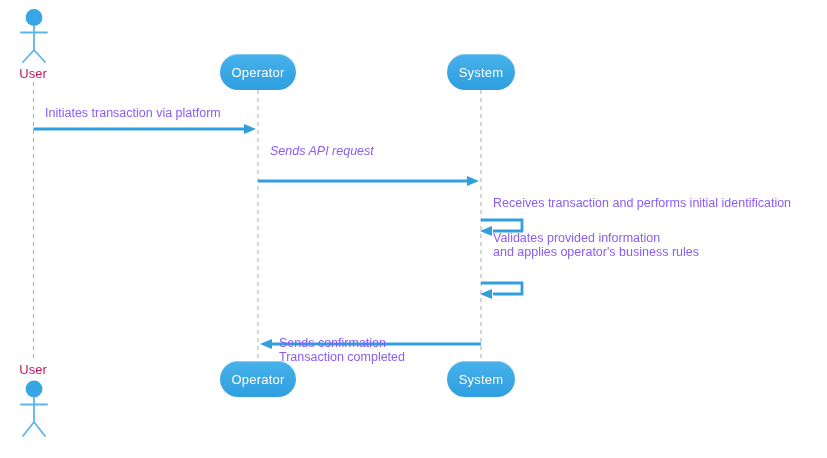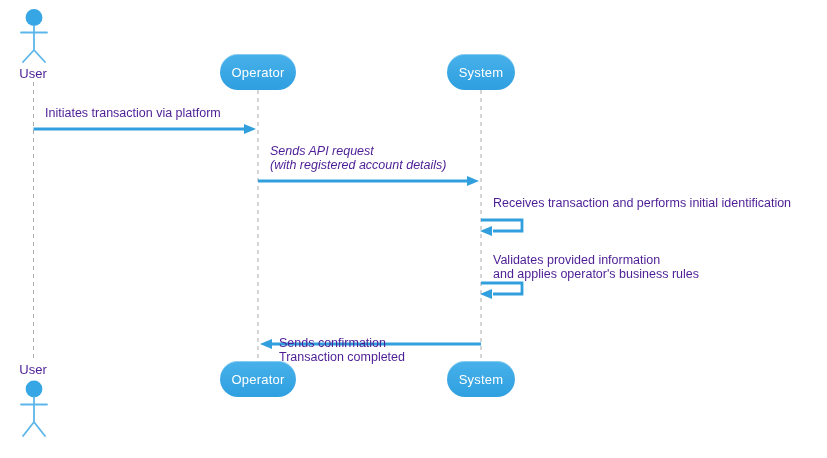--- a/index.html
+++ b/index.html
@@ -14,25 +14,25 @@
   .limbs { stroke:#5cb6ea; stroke-width:1.8; fill:none; stroke-linecap:round; }
   .head  { fill:#36a6e4; }
   .pbox {
     position:absolute; border-radius:18px;
     background:linear-gradient(180deg,#47b1ea 0%, #2f9fe0 100%);
     box-shadow: inset 0 1px 0 rgba(255,255,255,0.35);
     color:#ffffff; font-size:13px; letter-spacing:0.2px;
     display:flex; align-items:center; justify-content:center;
   }
   .actor-label {
-    position:absolute; color:#4c1d95; font-size:13px;
+    position:absolute; color:#be185d; font-size:13px;
     transform:translateX(-50%); white-space:nowrap;
   }
   .msg {
-    position:absolute; color:#4c1d95; font-size:12.5px; line-height:13.5px;
+    position:absolute; color:#8b5cf6; font-size:12.5px; line-height:13.5px;
     white-space:nowrap;
   }
 </style>
 </head>
 <body>
 
 <div class="canvas">
 
   <svg class="layer" viewBox="0 0 827 458">
 
@@ -92,28 +92,27 @@
   <div class="pbox" style="left:447px; top:361px; width:68px; height:36px;">
     <span>System</span>
   </div>
 
   <div class="msg" style="left:45px; top:107px;">
     <div>Initiates transaction via platform</div>
   </div>
 
   <div class="msg" style="left:270px; top:145px;font-style:italic;">
     <div>Sends API request</div>
-    <div>(with registered account details)</div>
   </div>
 
   <div class="msg" style="left:493px; top:197px;">
     <div>Receives transaction and performs initial identification</div>
   </div>
 
-  <div class="msg" style="left:493px; top:254px;">
+  <div class="msg" style="left:493px; top:232px;">
     <div>Validates provided information</div>
     <div>and applies operator's business rules</div>
   </div>
 
   <div class="msg" style="left:279px; top:309px;margin-top:28px;">
     <div>Sends confirmation</div>
     <div>Transaction completed</div>
   </div>
 
 </div>

